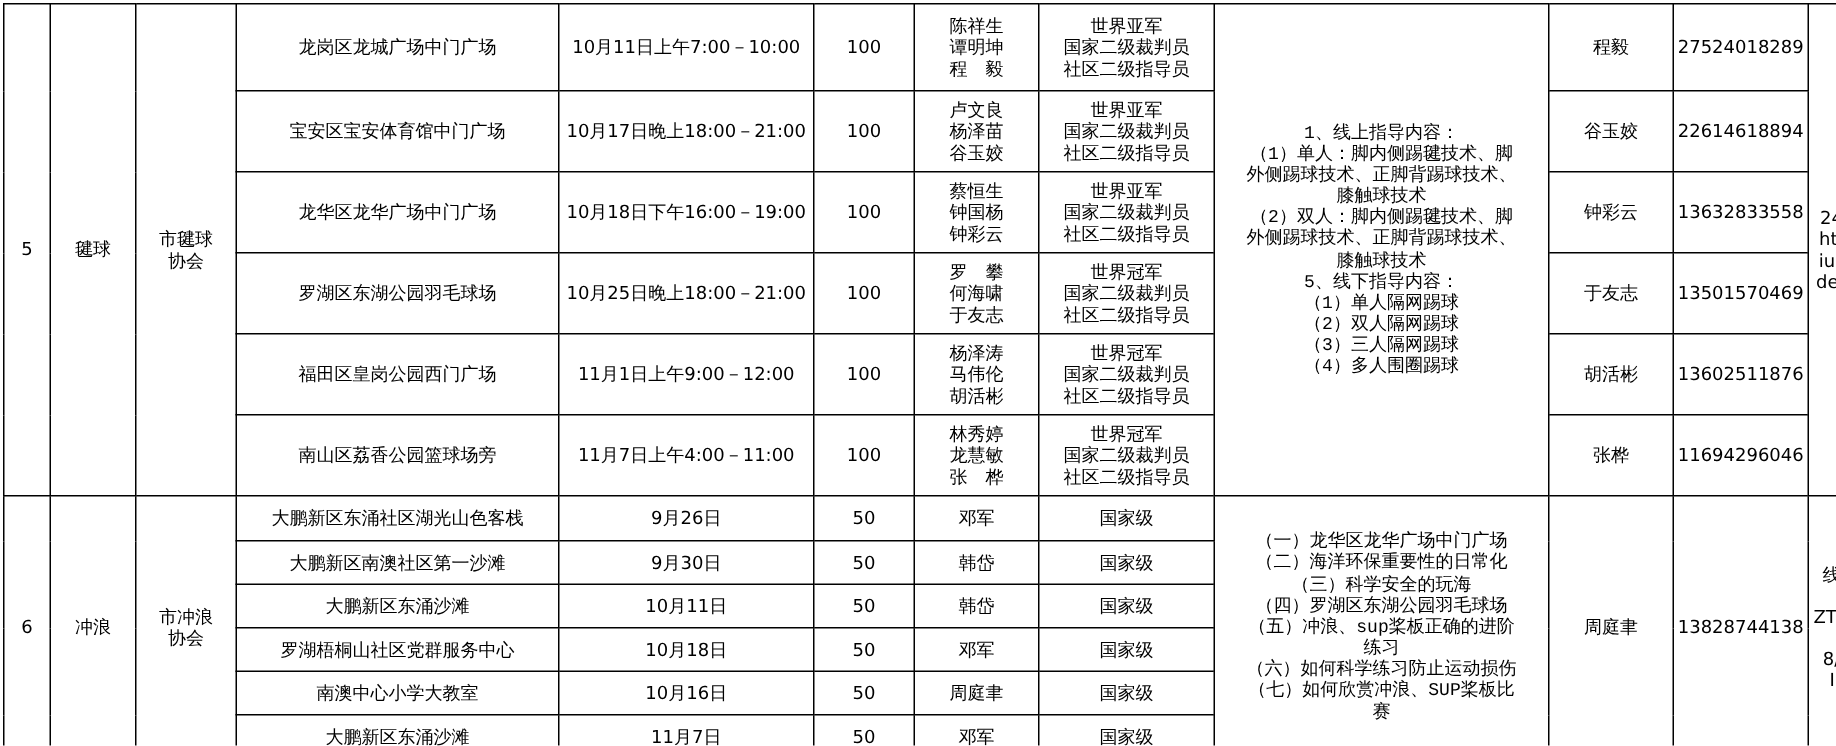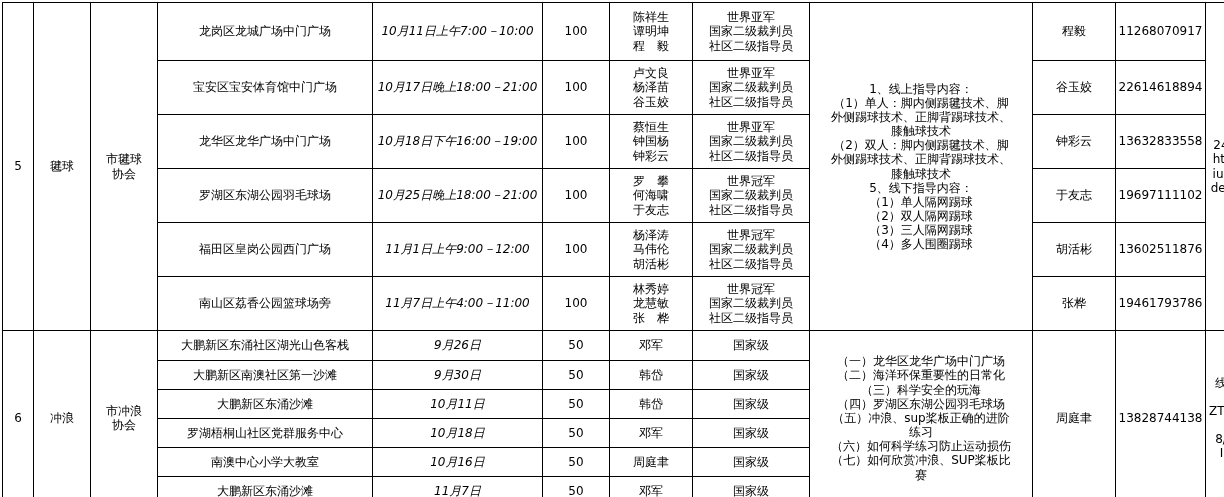--- a/index.html
+++ b/index.html
@@ -34,25 +34,25 @@
     vertical-align: middle;
     padding: 1px 2px;
     color: #000000;
     word-break: break-all;
     overflow: hidden;
   }
   td.idx { width: 26px; }
   td.cat { width: 52px; }
   td.org { width: 62px; margin-top: 48px; }
   td.place { width: 210px; }
-  td.time { width: 165px; font-style: italic; }
+  td.time { width: 165px; }
   td.num { width: 62px; }
   td.coach { width: 78px; }
   td.level { width: 112px; }
-  td.content { width: 218px; }
+  td.content { width: 218px; font-family: Liberation Mono, monospace; }
   td.contact { width: 78px; }
   td.phone { width: 85px; }
   td.live { width: 86px; }
 
   td.place, td.time, td.num, td.coach, td.level,
   td.contact, td.phone {
     text-align: center;
   }
   td.content, td.live {
     text-align: left;
@@ -112,21 +112,21 @@
           <span class="ln">（2）双人：脚内侧踢毽技术、脚</span>
           <span class="ln">外侧踢球技术、正脚背踢球技术、</span>
           <span class="ln">膝触球技术</span>
           <span class="ln">5、线下指导内容：</span>
           <span class="ln">（1）单人隔网踢球</span>
           <span class="ln">（2）双人隔网踢球</span>
           <span class="ln">（3）三人隔网踢球</span>
           <span class="ln">（4）多人围圈踢球</span>
         </td>
         <td class="contact">程毅</td>
-        <td class="phone">11268070917</td>
+        <td class="phone">27524018289</td>
         <td class="live" rowspan="6">
           <span class="ln">24小时点播：</span>
           <span class="ln">https://k12.n</span>
           <span class="ln">iusee.cn/s/sz</span>
           <span class="ln">desyxx/home</span>
         </td>
       </tr>
 
       <tr style="height:54px;">
         <td class="place">宝安区宝安体育馆中门广场</td>
@@ -172,21 +172,21 @@
           <span class="ln">罗　攀</span>
           <span class="ln">何海啸</span>
           <span class="ln">于友志</span>
         </td>
         <td class="level">
           <span class="ln">世界冠军</span>
           <span class="ln">国家二级裁判员</span>
           <span class="ln">社区二级指导员</span>
         </td>
         <td class="contact">于友志</td>
-        <td class="phone">19697111102</td>
+        <td class="phone">13501570469</td>
       </tr>
 
       <tr style="height:54px;">
         <td class="place">福田区皇岗公园西门广场</td>
         <td class="time">11月1日上午9:00－12:00</td>
         <td class="num">100</td>
         <td class="coach">
           <span class="ln">杨泽涛</span>
           <span class="ln">马伟伦</span>
           <span class="ln">胡活彬</span>
@@ -208,21 +208,21 @@
           <span class="ln">林秀婷</span>
           <span class="ln">龙慧敏</span>
           <span class="ln">张　桦</span>
         </td>
         <td class="level">
           <span class="ln">世界冠军</span>
           <span class="ln">国家二级裁判员</span>
           <span class="ln">社区二级指导员</span>
         </td>
         <td class="contact">张桦</td>
-        <td class="phone">19461793786</td>
+        <td class="phone">11694296046</td>
       </tr>
 
       <tr style="height:30px;">
         <td class="idx vert-cell" rowspan="6">6</td>
         <td class="cat vert-cell" rowspan="6">冲浪</td>
         <td class="org vert-cell" rowspan="6">
           <span class="ln">市冲浪</span>
           <span class="ln">协会</span>
         </td>
         <td class="place">大鹏新区东涌社区湖光山色客栈</td>

